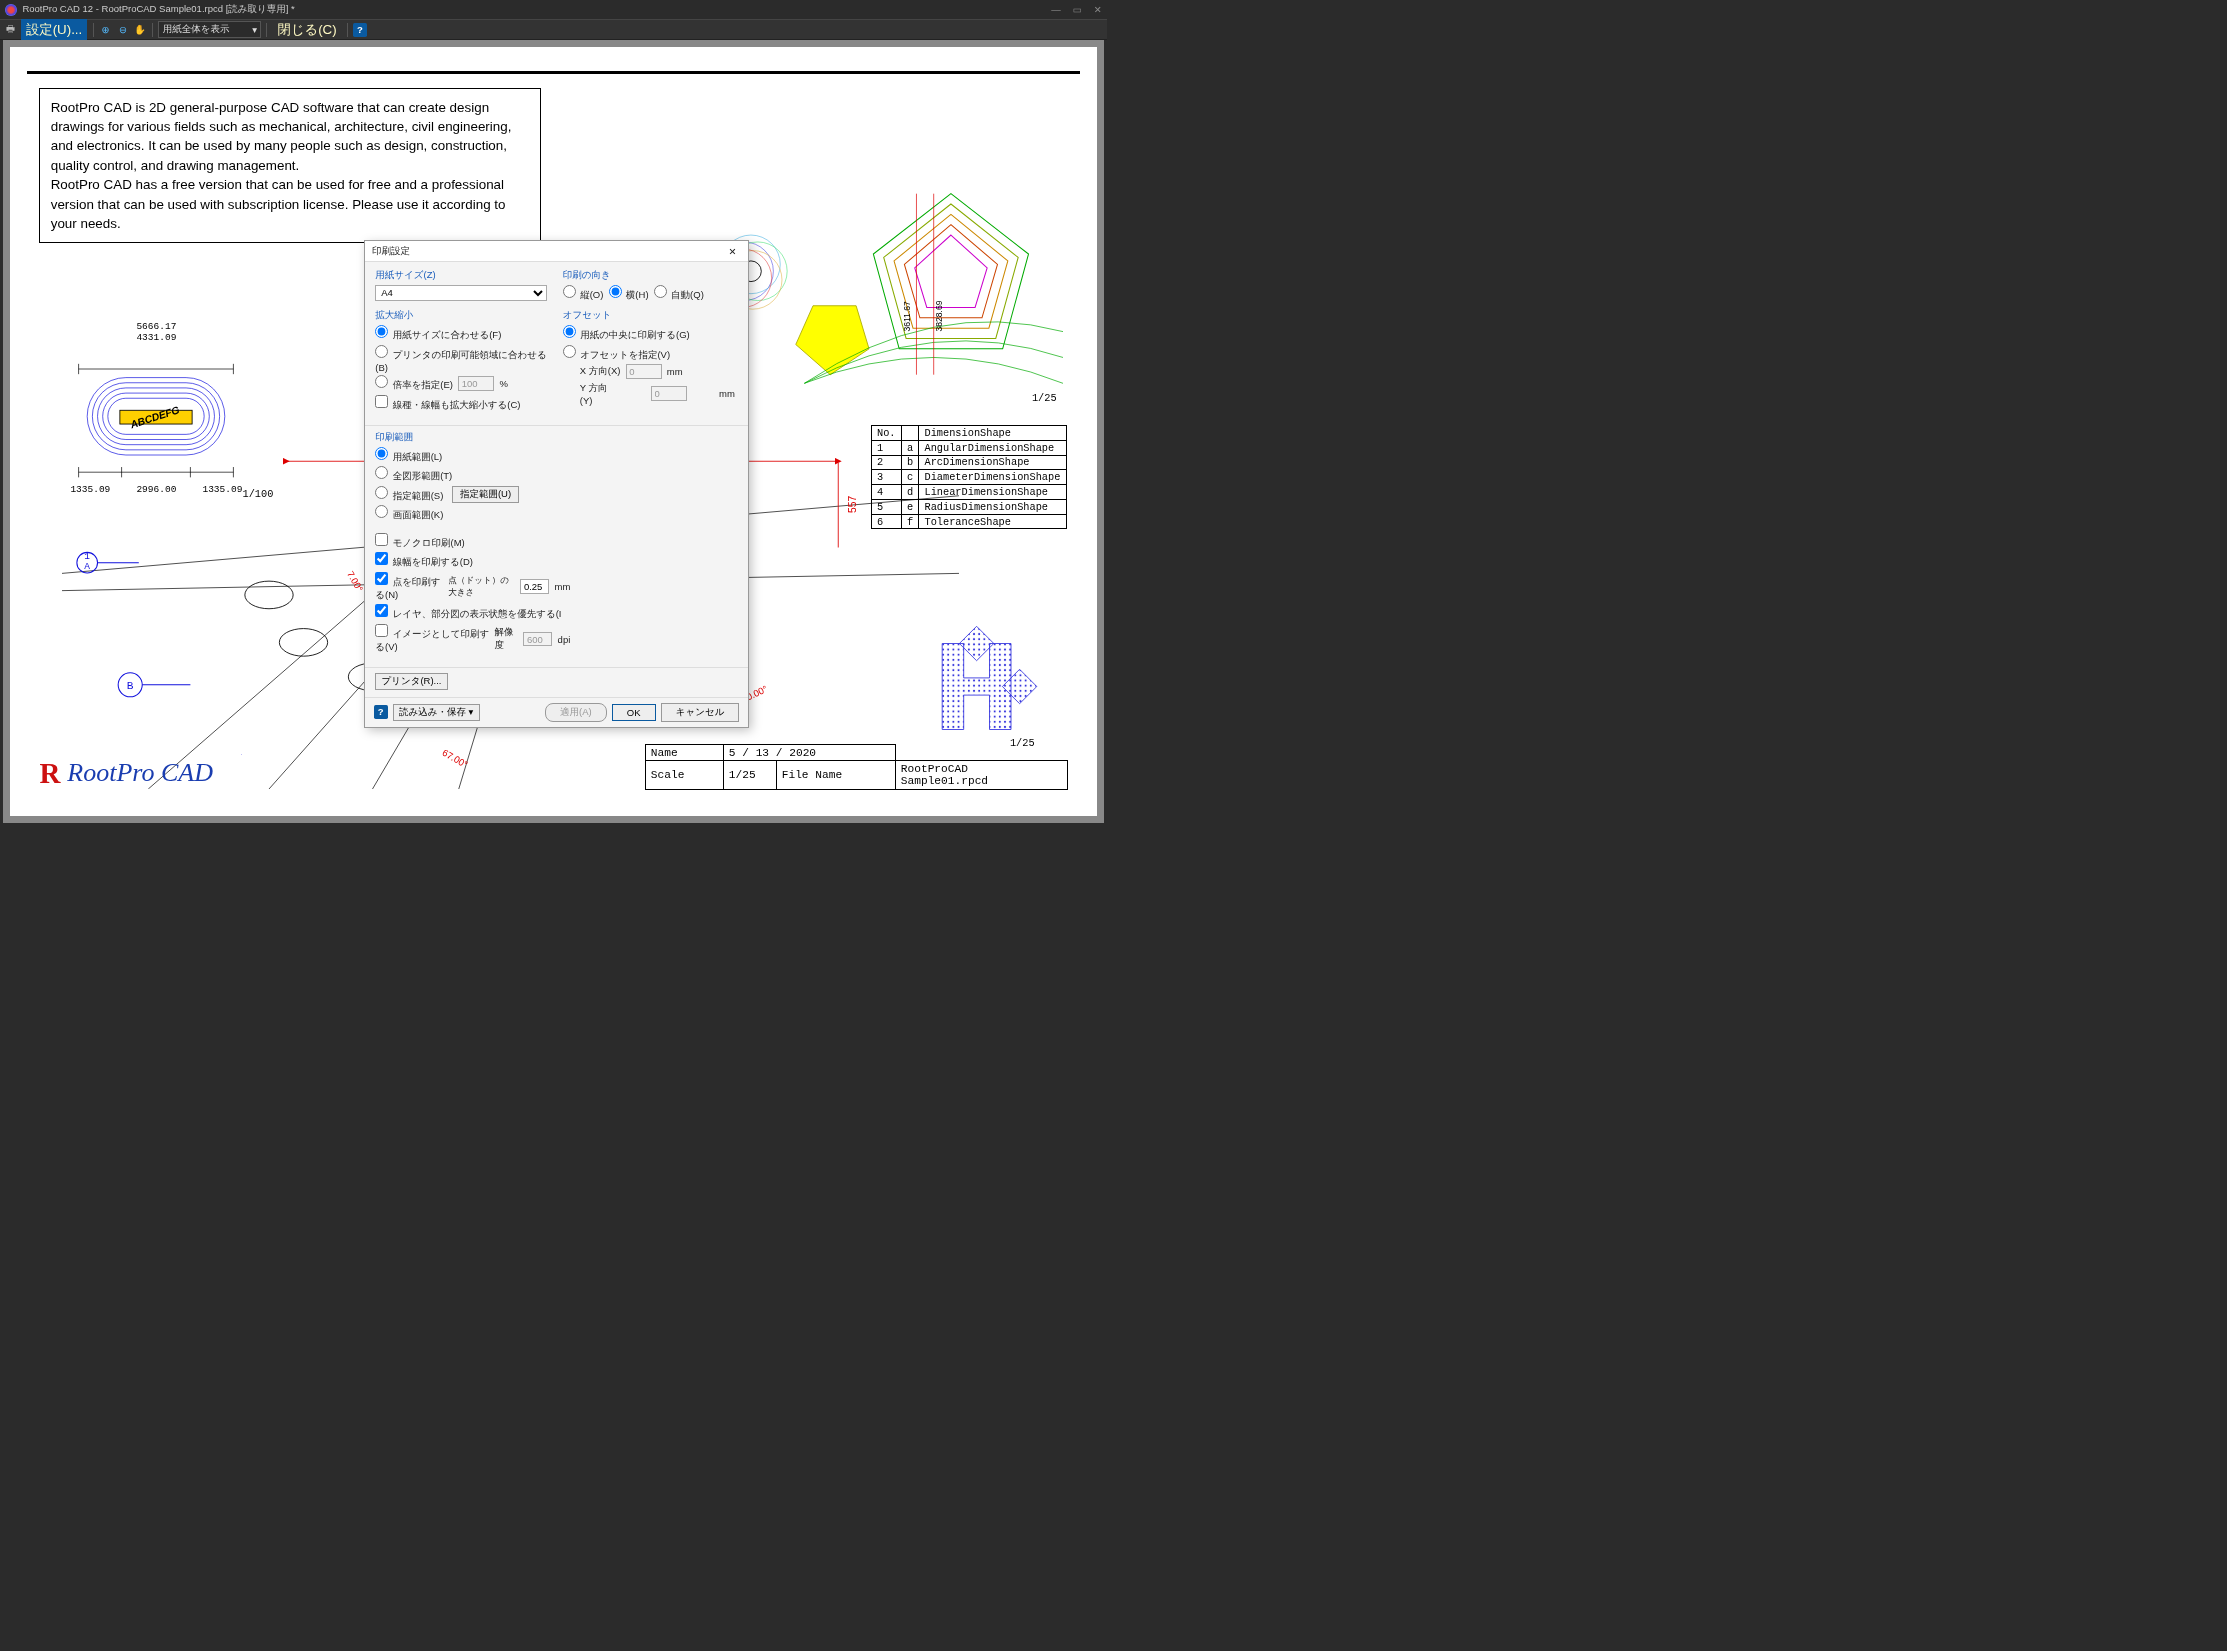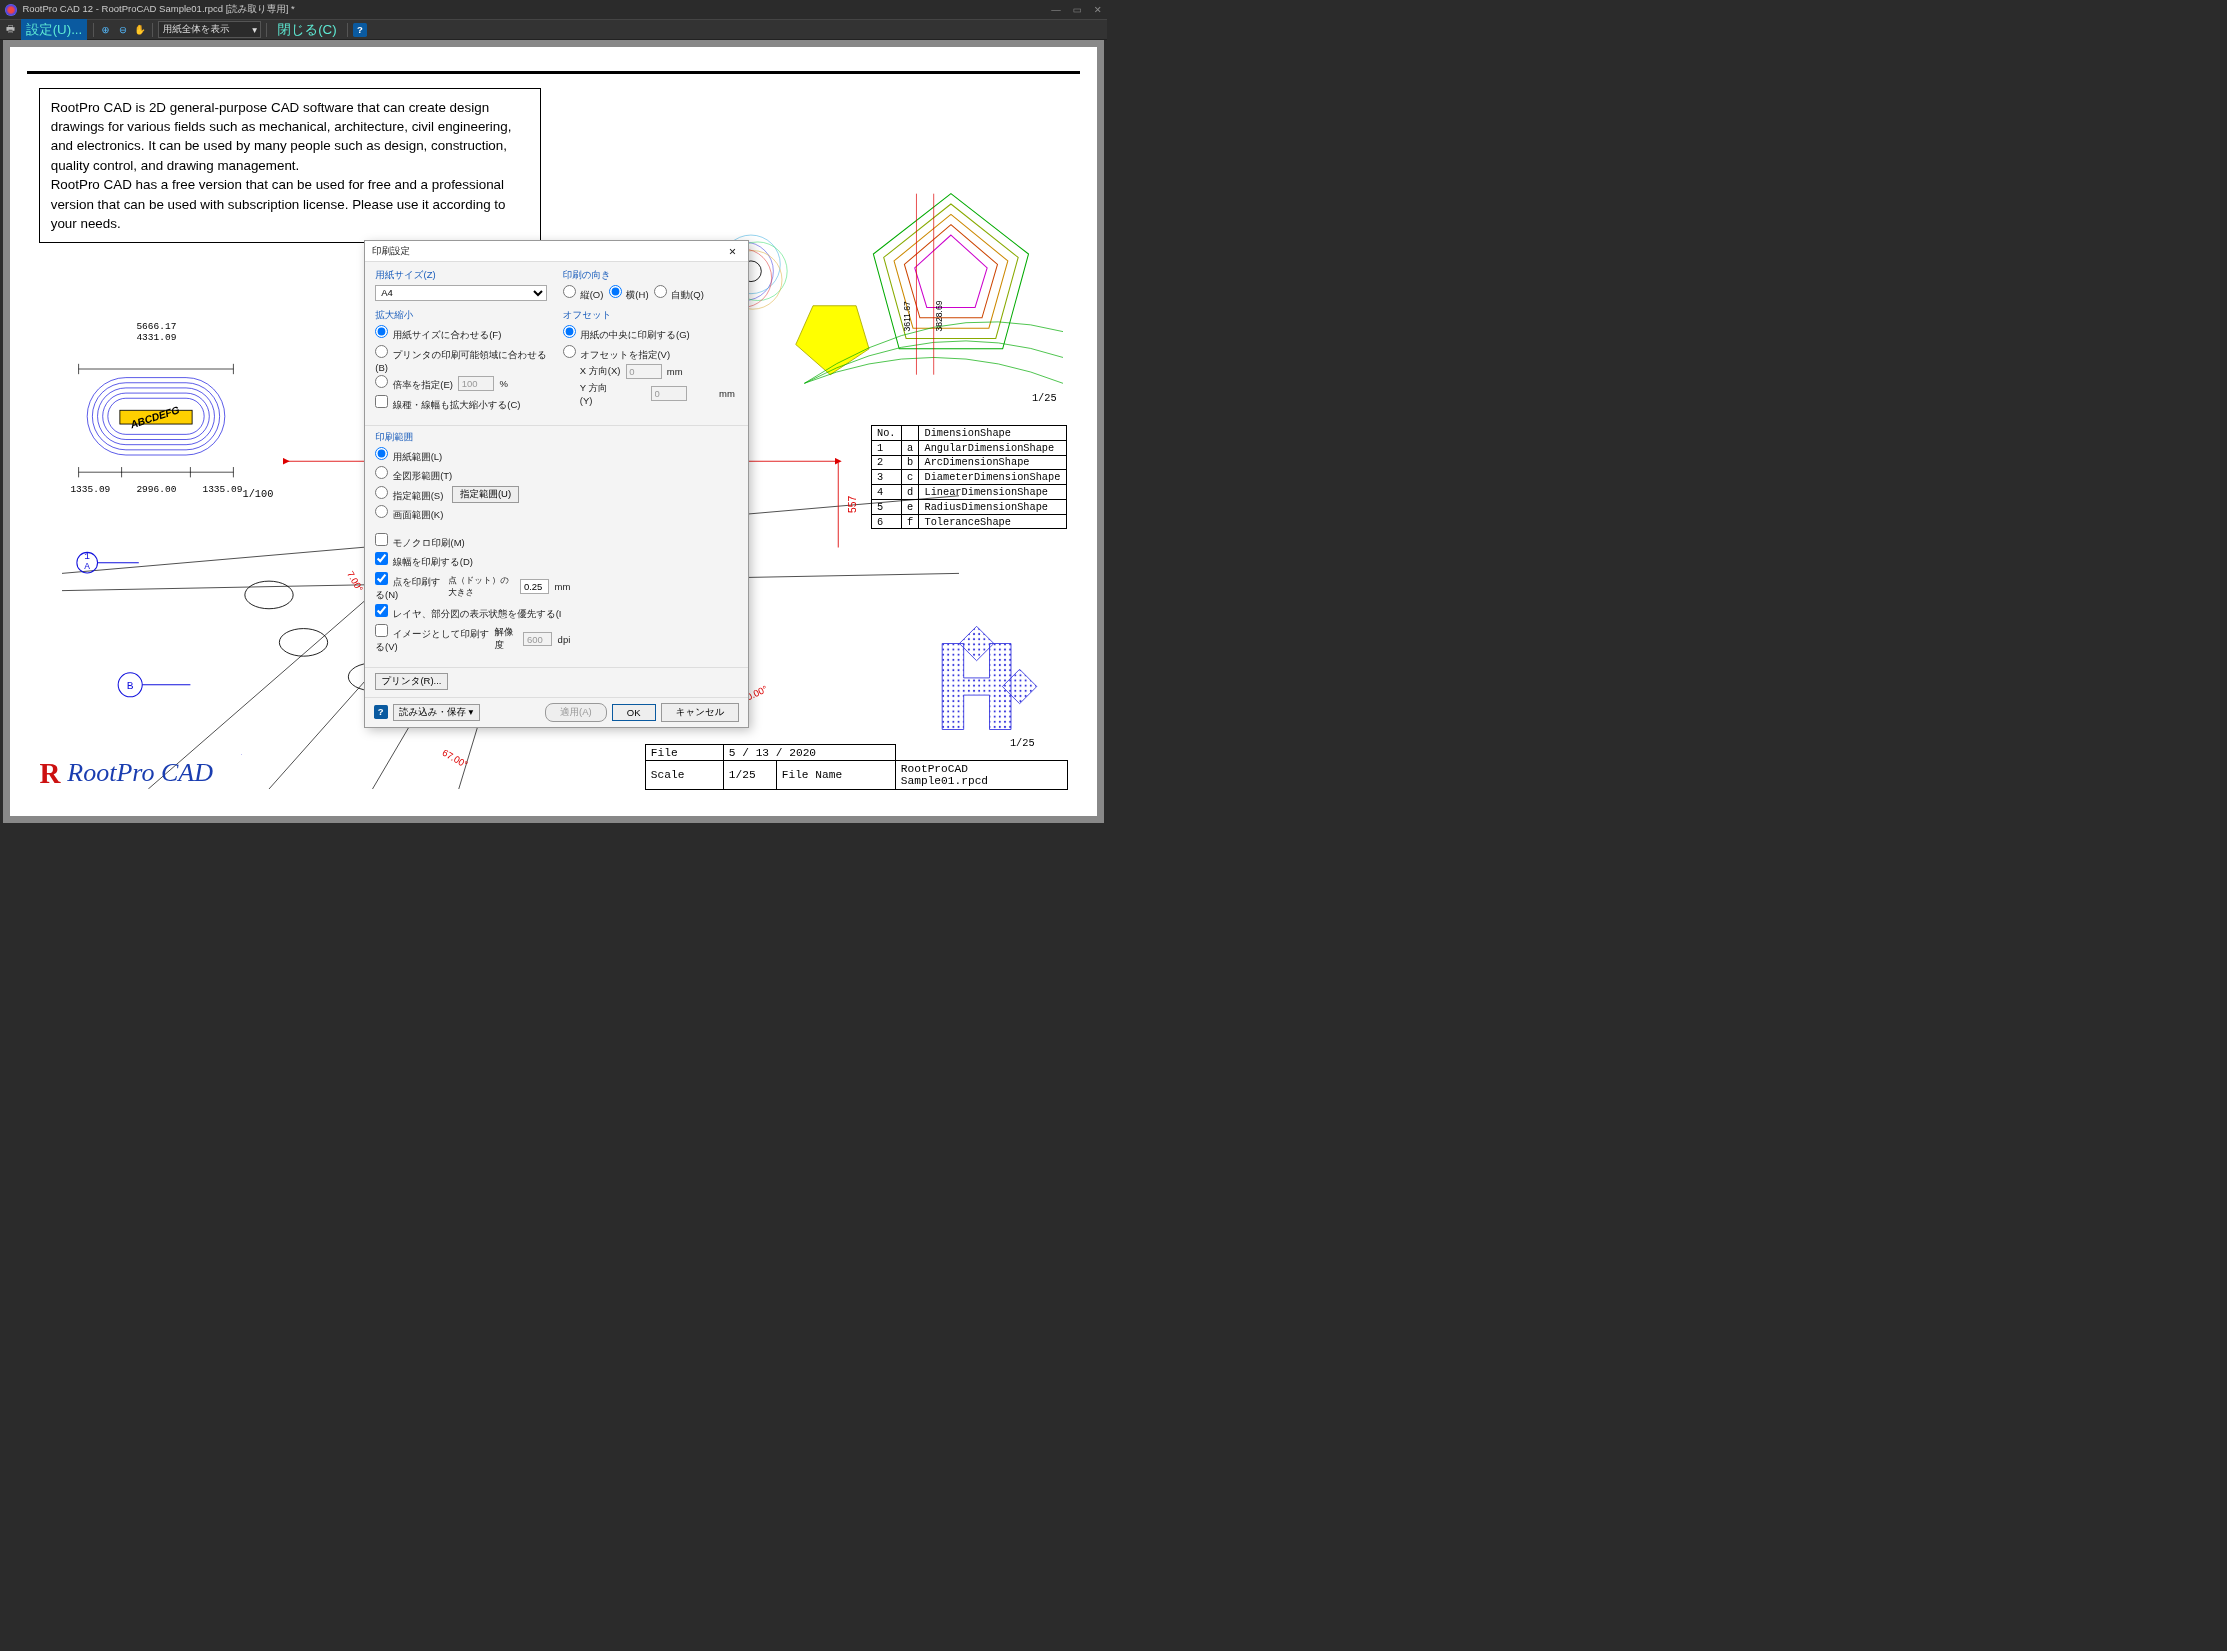--- a/index.html
+++ b/index.html
@@ -2,21 +2,21 @@
 <html style="font-size:14px"><head>
 <meta charset="utf-8">
 <style>
   * { box-sizing: border-box; margin: 0; padding: 0; }
   body { font-family: "Meiryo UI", "Segoe UI", sans-serif; background: #2b2b2b; overflow: hidden; }
   .window { width: 1107px; height: 826px; background: #2b2b2b; position: relative; }
   .titlebar { height: 19px; background: #2b2b2b; color: #ccc; font-size: 9.5px; display: flex; align-items: center; padding: 0 5.2px; }
   .titlebar .logo { width: 12px; height: 12px; background: radial-gradient(circle, #e44 30%, #44e 60%, #fff 100%); border-radius: 50%; margin-right: 5.2px; }
   .win-controls { margin-left: auto; display: flex; gap: 12px; color: #888; }
   .toolbar { height: 21px; background: #333; display: flex; align-items: center; padding: 0 3.4px; gap: 3.4px; font-size: 9.5px; color: #ddd; border-top: 0.9px solid #444; border-bottom: 0.9px solid #222; }
-  .tb-btn { padding: 1.7px 5.2px; background: transparent; border: none; color: #5eead4; cursor: pointer; }
+  .tb-btn { padding: 1.7px 5.2px; background: transparent; border: none; color: #fef9c3; cursor: pointer; }
   .tb-btn.hl { background: #0a5aa0; }
   .tb-sep { width: 0.9px; height: 14px; background: #555; margin: 0 1.7px; }
   .tb-drop { background: #2b2b2b; color: #ddd; border: 0.9px solid #555; font-size: 9.5px; padding: 0.9px 3.4px; min-width: 103px; display:flex; justify-content:space-between; align-items:center;}
   .tb-icon { width: 14px; height: 14px; display: inline-flex; align-items: center; justify-content: center; color: #bbb; }
   .canvas-wrap { position: absolute; top: 40px; left: 3.4px; right: 3.4px; bottom: 3.4px; background: #888; padding: 7px; }
   .page { width: 100%; height: 100%; background: #fff; position: relative; overflow: hidden; }
   .page-border { position: absolute; inset: 24px 17px 17px 17px; border-top: 3.4px solid #000; }
   .desc-box { position: absolute; top: 41px; left: 29px; width: 502px; border: 1.7px solid #000; padding: 8.6px 10.3px; font-size: 13.4px; line-height: 1.45; font-family: "Segoe UI", sans-serif; }
   .logo-text { position: absolute; left: 29px; bottom: 26px; font-size: 26px; font-family: "Times New Roman", serif; font-style: italic; color: #1a3db0; display:flex; align-items:center; gap:7px;}
   .logo-text .r-mark { color: #c11; font-style: normal; font-weight: bold; font-size: 29px; }
@@ -256,21 +256,21 @@
               <td>6</td>
               <td>f</td>
               <td>ToleranceShape</td>
             </tr>
       </tbody>
         </table>
 
       <table class="title-block">
         <tbody>
             <tr>
-          <td class="hdr" style="width:78px;">File</td>
+          <td class="hdr" style="width:78px;">Name</td>
           <td style="width:172px;margin-left:44px;" colspan="2">5 / 13 / 2020</td>
         </tr>
         <tr>
           <td class="hdr" style="width:43px;">Scale</td>
           <td style="width:34px;">1/25</td>
           <td class="hdr" style="width:86px;">File Name</td>
           <td style="width:172px;">RootProCAD Sample01.rpcd</td>
         </tr>
       </tbody>
         </table>

